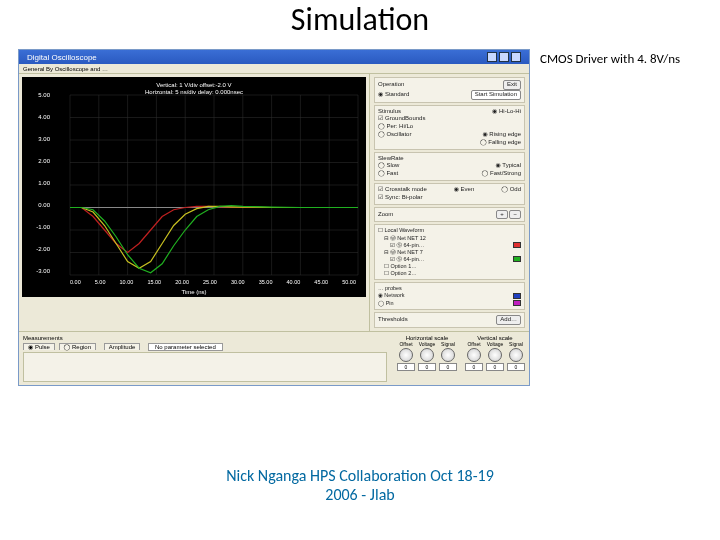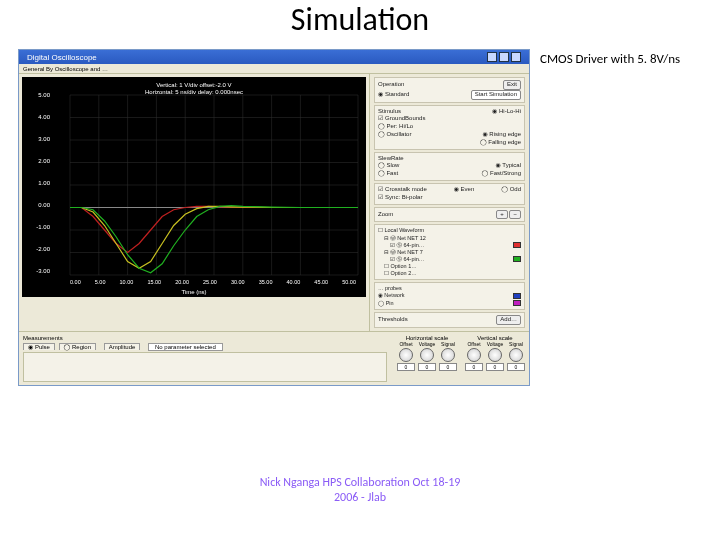--- a/index.html
+++ b/index.html
@@ -114,22 +114,22 @@
     font-size: 13px;
     line-height: 1.25;
     color:#000;
   }
   .info .block { margin-top:2px; margin-bottom:22px;}
   .footer {
     position:absolute;
     left:0; right:0;
     bottom:36px;
     text-align:center;
-    font-size:12px;
-    color:#8b5cf6;
+    font-size:16px;
+    color:#0369a1;
     line-height:1.2;
   }
 </style>
 </head>
 <body>
 
 <div class="title">Simulation</div>
 
 <div class="content-row">
   <div class="sim-window">
@@ -339,21 +339,21 @@
                 </div>
             </div>
           </div>
         </div>
       </div>
     </div>
   </div>
 
   <div class="info">
     <div class="block">
-      <div>CMOS Driver with 5. 8V/ns</div>
+      <div>CMOS Driver with 4. 8V/ns</div>
     </div>
   </div>
 </div>
 
 <div class="footer">
   <div>Nick Nganga HPS Collaboration Oct 18-19</div>
   <div>2006 - Jlab</div>
 </div>
 
 </body></html>

